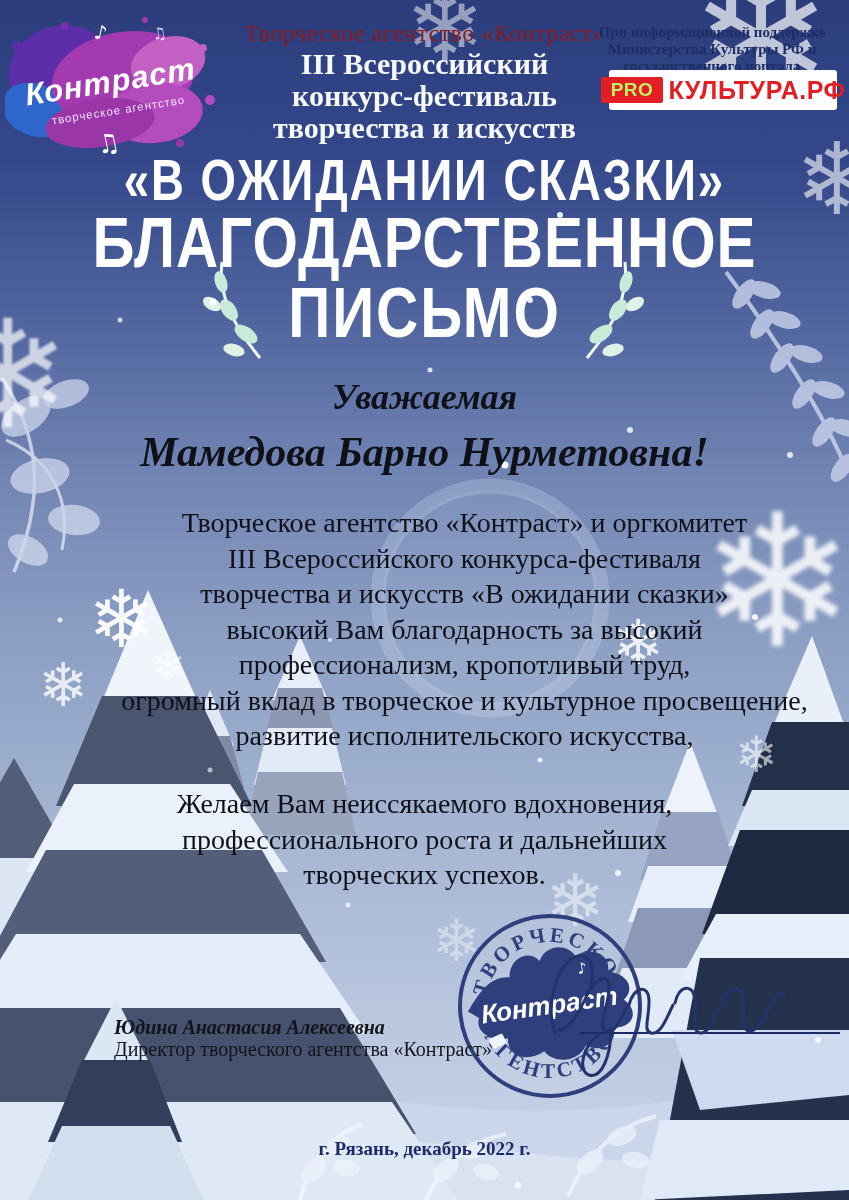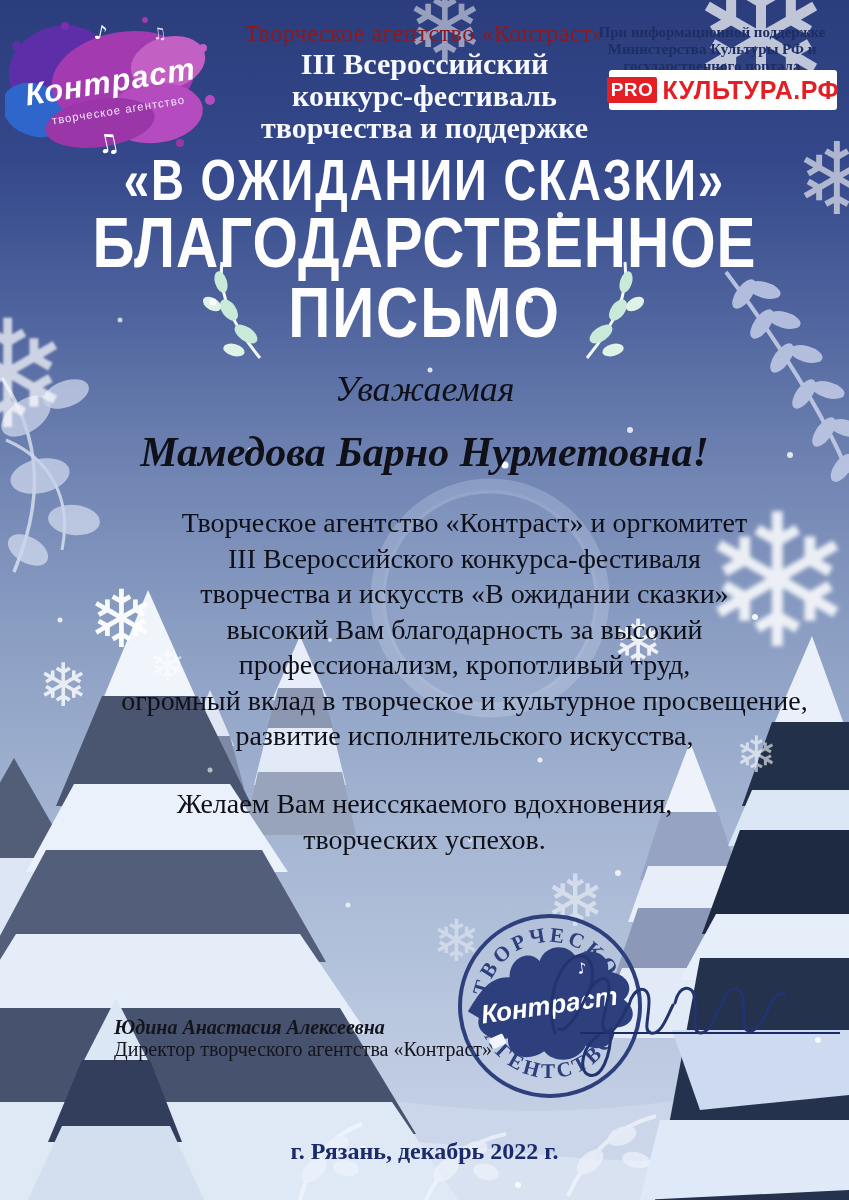--- a/index.html
+++ b/index.html
@@ -16,46 +16,46 @@
   .layer{position:absolute;z-index:5;}
   .center{left:0;width:849px;text-align:center;}
 
   .agency-line{top:20px;font-weight:normal;font-size:24px;letter-spacing:.5px;color:#8a1a20;}
   .festival-block{top:48px;font-weight:bold;font-size:30px;line-height:32px;color:#f7f9ff;}
   .support-block{top:24px;right:4px;width:266px;text-align:center;font-weight:bold;
                  font-size:15px;line-height:17px;color:#1e2d63;z-index:5;}
   .portal-box{top:70px;right:12px;width:228px;height:40px;background:#ffffff;border-radius:3px;
               display:flex;align-items:center;justify-content:center;gap:5px;z-index:5;
               font-family:"Liberation Sans", sans-serif;}
-  .portal-pro{background:#e31e24;color:#ffffff;font-weight:bold;font-size:19px;
-              padding:2px 4px;border-radius:2px;letter-spacing:.5px;}
+  .portal-pro{background:#e31e24;color:#bef264;font-weight:bold;font-size:19px;
+              padding:2px 10px;border-radius:2px;letter-spacing:.5px;}
   .portal-name{color:#e31e24;font-weight:bold;font-size:25px;letter-spacing:.5px;}
 
   .title-festival{top:146px;font-family:"Liberation Sans", sans-serif;font-weight:bold;
      font-size:47px;letter-spacing:2px;color:#fdfdfe;transform:scale(.97,1.22);transform-origin:center top;}
   .title-doc1{top:202px;font-family:"Liberation Sans", sans-serif;font-weight:bold;
      font-size:59px;letter-spacing:1px;color:#fdfdfe;transform:scale(.99,1.2);transform-origin:center top;}
   .title-doc2{top:272px;font-family:"Liberation Sans", sans-serif;font-weight:bold;
      font-size:59px;letter-spacing:2px;color:#fdfdfe;transform:scale(.99,1.2);transform-origin:center top;}
 
-  .salutation{top:368px;font-size:36px;font-weight:normal;font-style:italic;color:#101018;}
+  .salutation{top:376px;font-size:36px;font-weight:bold;font-style:italic;color:#101018;}
   .recipient-name{top:428px;font-size:42px;font-weight:bold;font-style:italic;color:#101018;}
 
   .body-par{font-size:28px;line-height:35.5px;color:#101018;}
   .par1{top:505px;padding-left:40px;}
   .par2{top:786px;}
 
   .sig-block{left:78px;top:1016px;z-index:6;color:#14141c;margin-left:36px;}
   .sig-name{font-size:20px;font-weight:bold;font-style:italic;line-height:22px;}
   .sig-title{font-size:20px;line-height:22px;}
 
   .stamp-wrap{left:452px;top:908px;z-index:5;}
   .signature-wrap{left:495px;top:925px;z-index:6;}
 
-  .footer-date{top:1138px;font-size:24px;font-weight:bold;color:#1b2a6b;z-index:6;}
+  .footer-date{top:1138px;font-size:19px;font-weight:bold;color:#1b2a6b;z-index:6;}
 
   .logo-wrap{left:5px;top:8px;z-index:5;}
 </style>
 </head>
 <body>
 
 <div class="page">
 
   <svg class="bg-art" width="849" height="1200" viewBox="0 0 849 1200">
 
@@ -238,21 +238,21 @@
       <text x="114" y="106" text-anchor="middle" font-size="11.5" fill="#f0e2f8" letter-spacing="1" transform="rotate(-9 114 106)" font-family="Liberation Sans">творческое агентство</text>
       <text x="105" y="144" text-anchor="middle" font-size="26" fill="#ffffff" transform="rotate(-12 105 144)" font-family="DejaVu Sans">♫</text>
     </svg>
   </div>
 
   <div class="layer center agency-line">Творческое агентство «Контраст»</div>
 
   <div class="layer center festival-block">
     <div>III Всероссийский</div>
     <div>конкурс-фестиваль</div>
-    <div>творчества и поддержке</div>
+    <div>творчества и искусств</div>
   </div>
 
   <div class="abs support-block">
     <div>При информационной поддержке</div>
     <div>Министерства Культуры РФ и</div>
     <div>государственного портала</div>
   </div>
 
   <div class="abs portal-box">
     <span class="portal-pro">PRO</span>
@@ -271,20 +271,21 @@
     <div>III Всероссийского конкурса-фестиваля</div>
     <div>творчества и  искусств «В ожидании сказки»</div>
     <div>высокий Вам благодарность за высокий</div>
     <div>профессионализм, кропотливый труд,</div>
     <div>огромный вклад в творческое и культурное просвещение,</div>
     <div>развитие исполнительского искусства,</div>
   </div>
 
   <div class="layer center body-par par2">
     <div>Желаем Вам неиссякаемого вдохновения,</div>
+    <div>профессионального роста и дальнейших</div>
     <div>творческих успехов.</div>
   </div>
 
   <div class="abs sig-block">
     <div class="sig-name">Юдина Анастасия Алексеевна</div>
     <div class="sig-title">Директор творческого агентства «Контраст»</div>
   </div>
 
   <div class="abs stamp-wrap">
     <svg width="196" height="196" viewBox="0 0 196 196">

